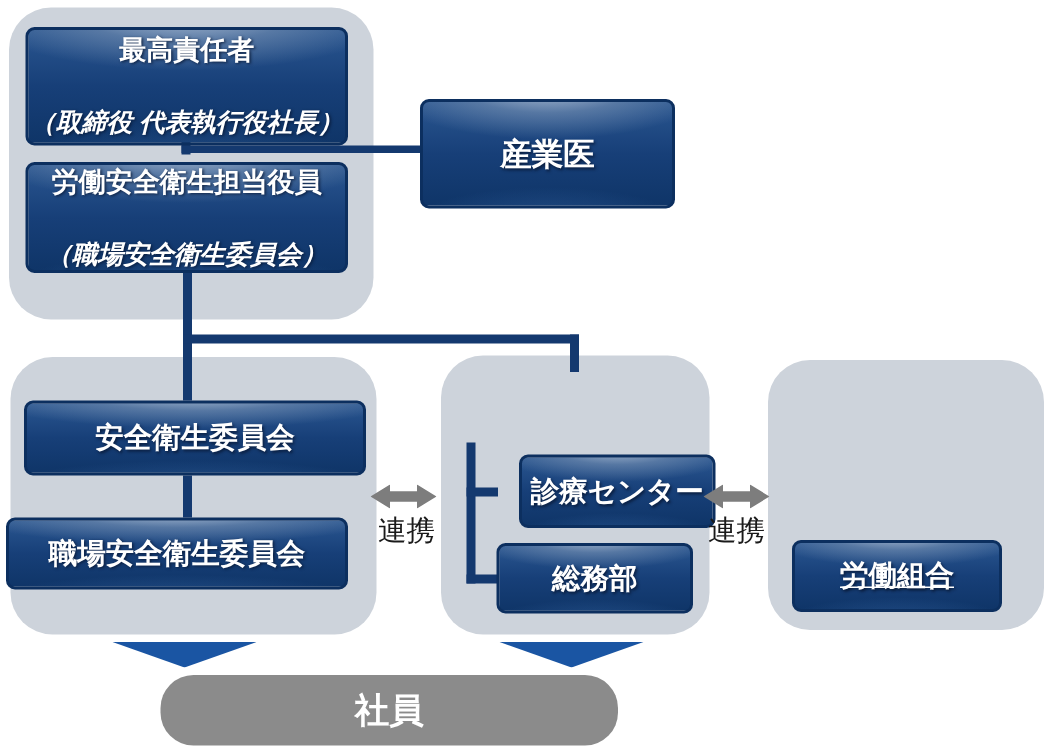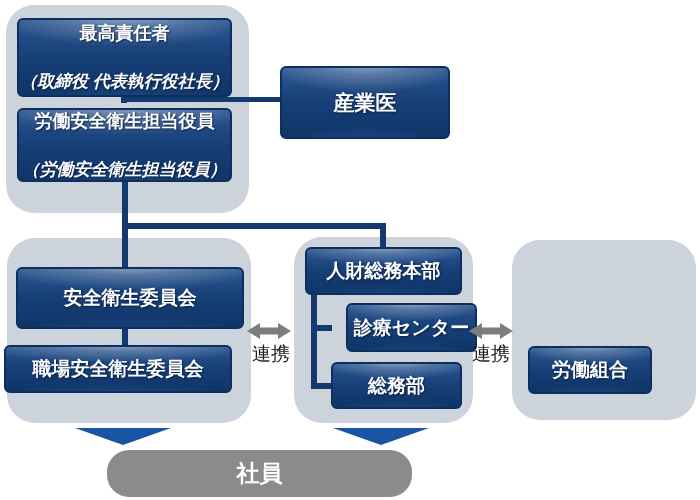--- a/index.html
+++ b/index.html
@@ -58,49 +58,46 @@
   <div class="line" style="left:311px;top:325px;width:21px;height:6px;"></div>
   <div class="line" style="left:311px;top:383px;width:21px;height:6px;"></div>
 
   <div class="node" style="left:17px;top:18px;width:215px;height:79px;">
     <div class="l1">最高責任者</div>
     <div class="l2">（取締役 代表執行役社長）</div>
   </div>
 
   <div class="node" style="left:17px;top:108px;width:215px;height:74px;">
     <div class="l1">労働安全衛生担当役員</div>
-    <div class="l2">（労働安全衛生担当役員）</div>
+    <div class="l2">（職場安全衛生委員会）</div>
   </div>
 
   <div class="node" style="left:280px;top:66px;width:170px;height:73px;">
     <div class="single-lg">産業医</div>
   </div>
 
-  <div class="node" style="left:16px;top:267px;width:228px;height:62px;">
+  <div class="node" style="left:16px;top:267px;width:228px;height:50px;">
     <div class="single">安全衛生委員会</div>
   </div>
 
   <div class="node" style="left:4px;top:345px;width:228px;height:48px;">
     <div class="single">職場安全衛生委員会</div>
   </div>
 
-  <div class="node" style="left:305px;top:247px;width:157px;height:48px;">
-    <div class="single">人財総務本部</div>
-  </div>
 
   <div class="node" style="left:346px;top:303px;width:131px;height:49px;">
     <div class="single">診療センター</div>
   </div>
 
   <div class="node" style="left:331px;top:362px;width:131px;height:47px;font-family:Liberation Serif, serif;">
     <div class="single">総務部</div>
   </div>
 
 
-  <div class="node" style="left:528px;top:346px;width:124px;height:48px;">
+  <div class="node" style="left:528px;top:360px;width:140px;height:48px;text-decoration:underline;">
     <div class="single">労働組合</div>
   </div>
 
   <svg style="left:247px;top:323px;" width="44" height="16" viewBox="0 0 44 16">
     <polygon points="0,8 13,0 13,4.5 31,4.5 31,0 44,8 31,16 31,11.5 13,11.5 13,16" fill="#7d7d7d"></polygon>
   </svg>
   <div class="link-label" style="left:243px;top:341px;">連携</div>
 
   <svg style="left:469px;top:323px;" width="44" height="16" viewBox="0 0 44 16">
     <polygon points="0,8 13,0 13,4.5 31,4.5 31,0 44,8 31,16 31,11.5 13,11.5 13,16" fill="#7d7d7d"></polygon>

